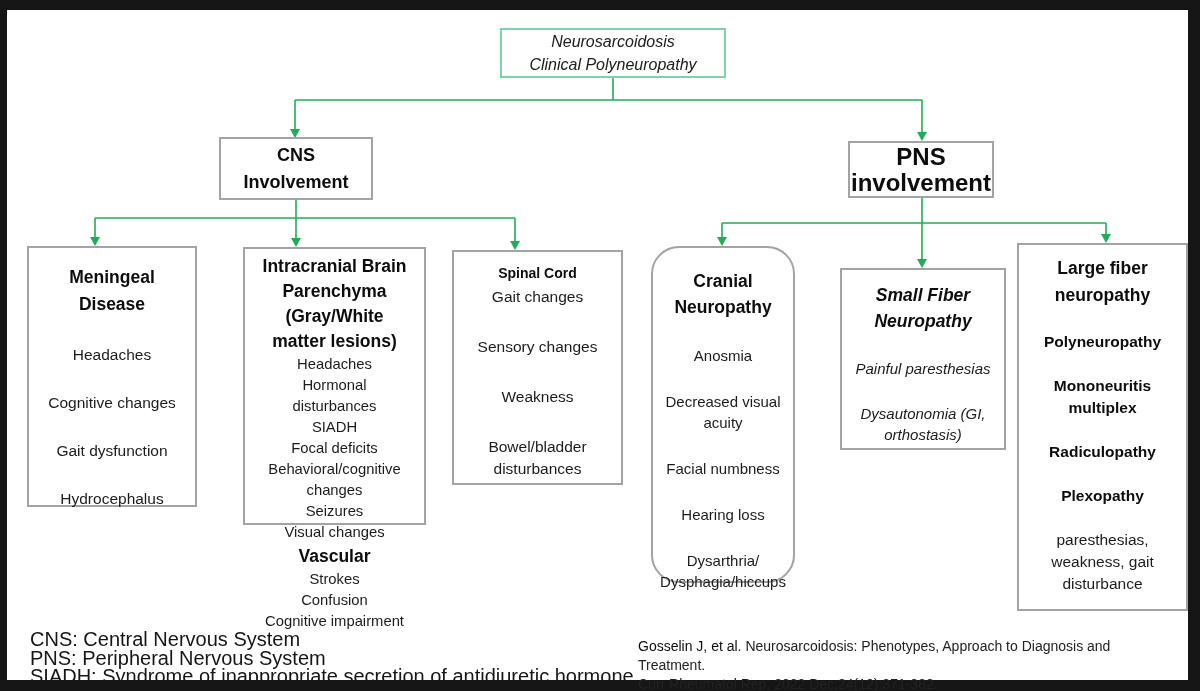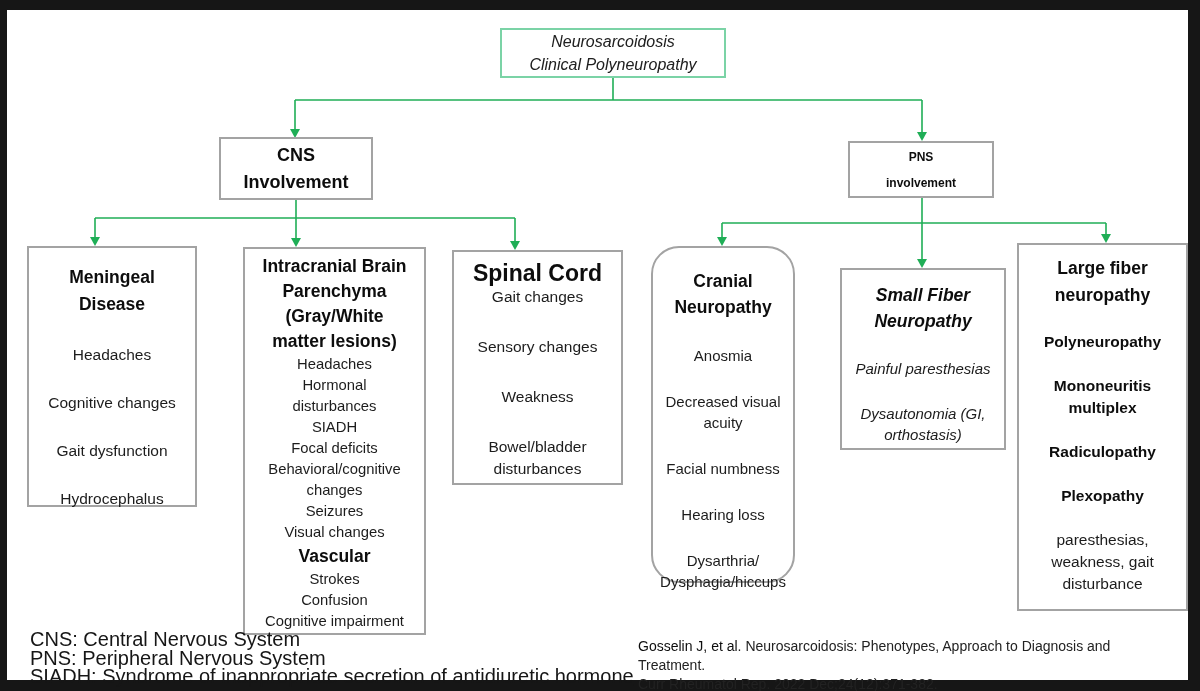--- a/index.html
+++ b/index.html
@@ -15,36 +15,36 @@
   .item{white-space:pre-line;}
 
   
   .root-box{left:500px; top:28px; width:226px; height:50px; justify-content:center;
             font-style:italic; font-size:16px; line-height:23px; color:#202020;}
 
   
   .cns-box{left:219px; top:137px; width:154px; height:63px; justify-content:center;
            font-weight:bold; font-size:18px; line-height:27px; white-space:pre-line; color:#0d0d0d;}
   .pns-box{left:848px; top:141px; width:146px; height:57px; justify-content:center;
-           font-weight:bold; font-size:12px; line-height:26px; white-space:pre-line; color:#0d0d0d;}
+           font-weight:bold; font-size:24px; line-height:26px; white-space:pre-line; color:#0d0d0d;}
 
   
   .meningeal-box{left:27px; top:246px; width:170px; height:261px; padding-top:16px;
                  font-size:15.5px; line-height:22px;}
   .meningeal-box .title{font-size:17.5px; line-height:27px;}
   .meningeal-box .item{margin-top:26px;}
 
-  .intracranial-box{left:243px; top:247px; width:183px; height:388px; padding-top:5px;
+  .intracranial-box{left:243px; top:247px; width:183px; height:278px; padding-top:5px;
                     font-size:14.8px; line-height:21px;}
   .intracranial-box .title{font-size:17.5px; line-height:25px;}
   .intracranial-box .subtitle{font-weight:bold; font-size:17.5px; line-height:26px; color:#0d0d0d;}
 
   .spinal-box{left:452px; top:250px; width:171px; height:235px; padding-top:8px;
               font-size:15.5px; line-height:22px;}
-  .spinal-box .title{font-size:23px; line-height:26px;}
+  .spinal-box .title{font-size:14px; line-height:26px;}
   .spinal-box .item.gap{margin-top:28px;}
 
   .cranial-box{left:651px; top:246px; width:144px; height:337px; padding-top:20px;
                font-size:15px; line-height:21px;border-radius:28px;}
   .cranial-box .title{font-size:17.5px; line-height:26px;}
   .cranial-box .item{margin-top:25px;}
 
   .smallfiber-box{left:840px; top:268px; width:166px; height:182px; padding-top:12px;
                   font-size:15px; line-height:21px;font-style:italic;}
   .smallfiber-box .title{font-size:17.5px; line-height:26px;}

